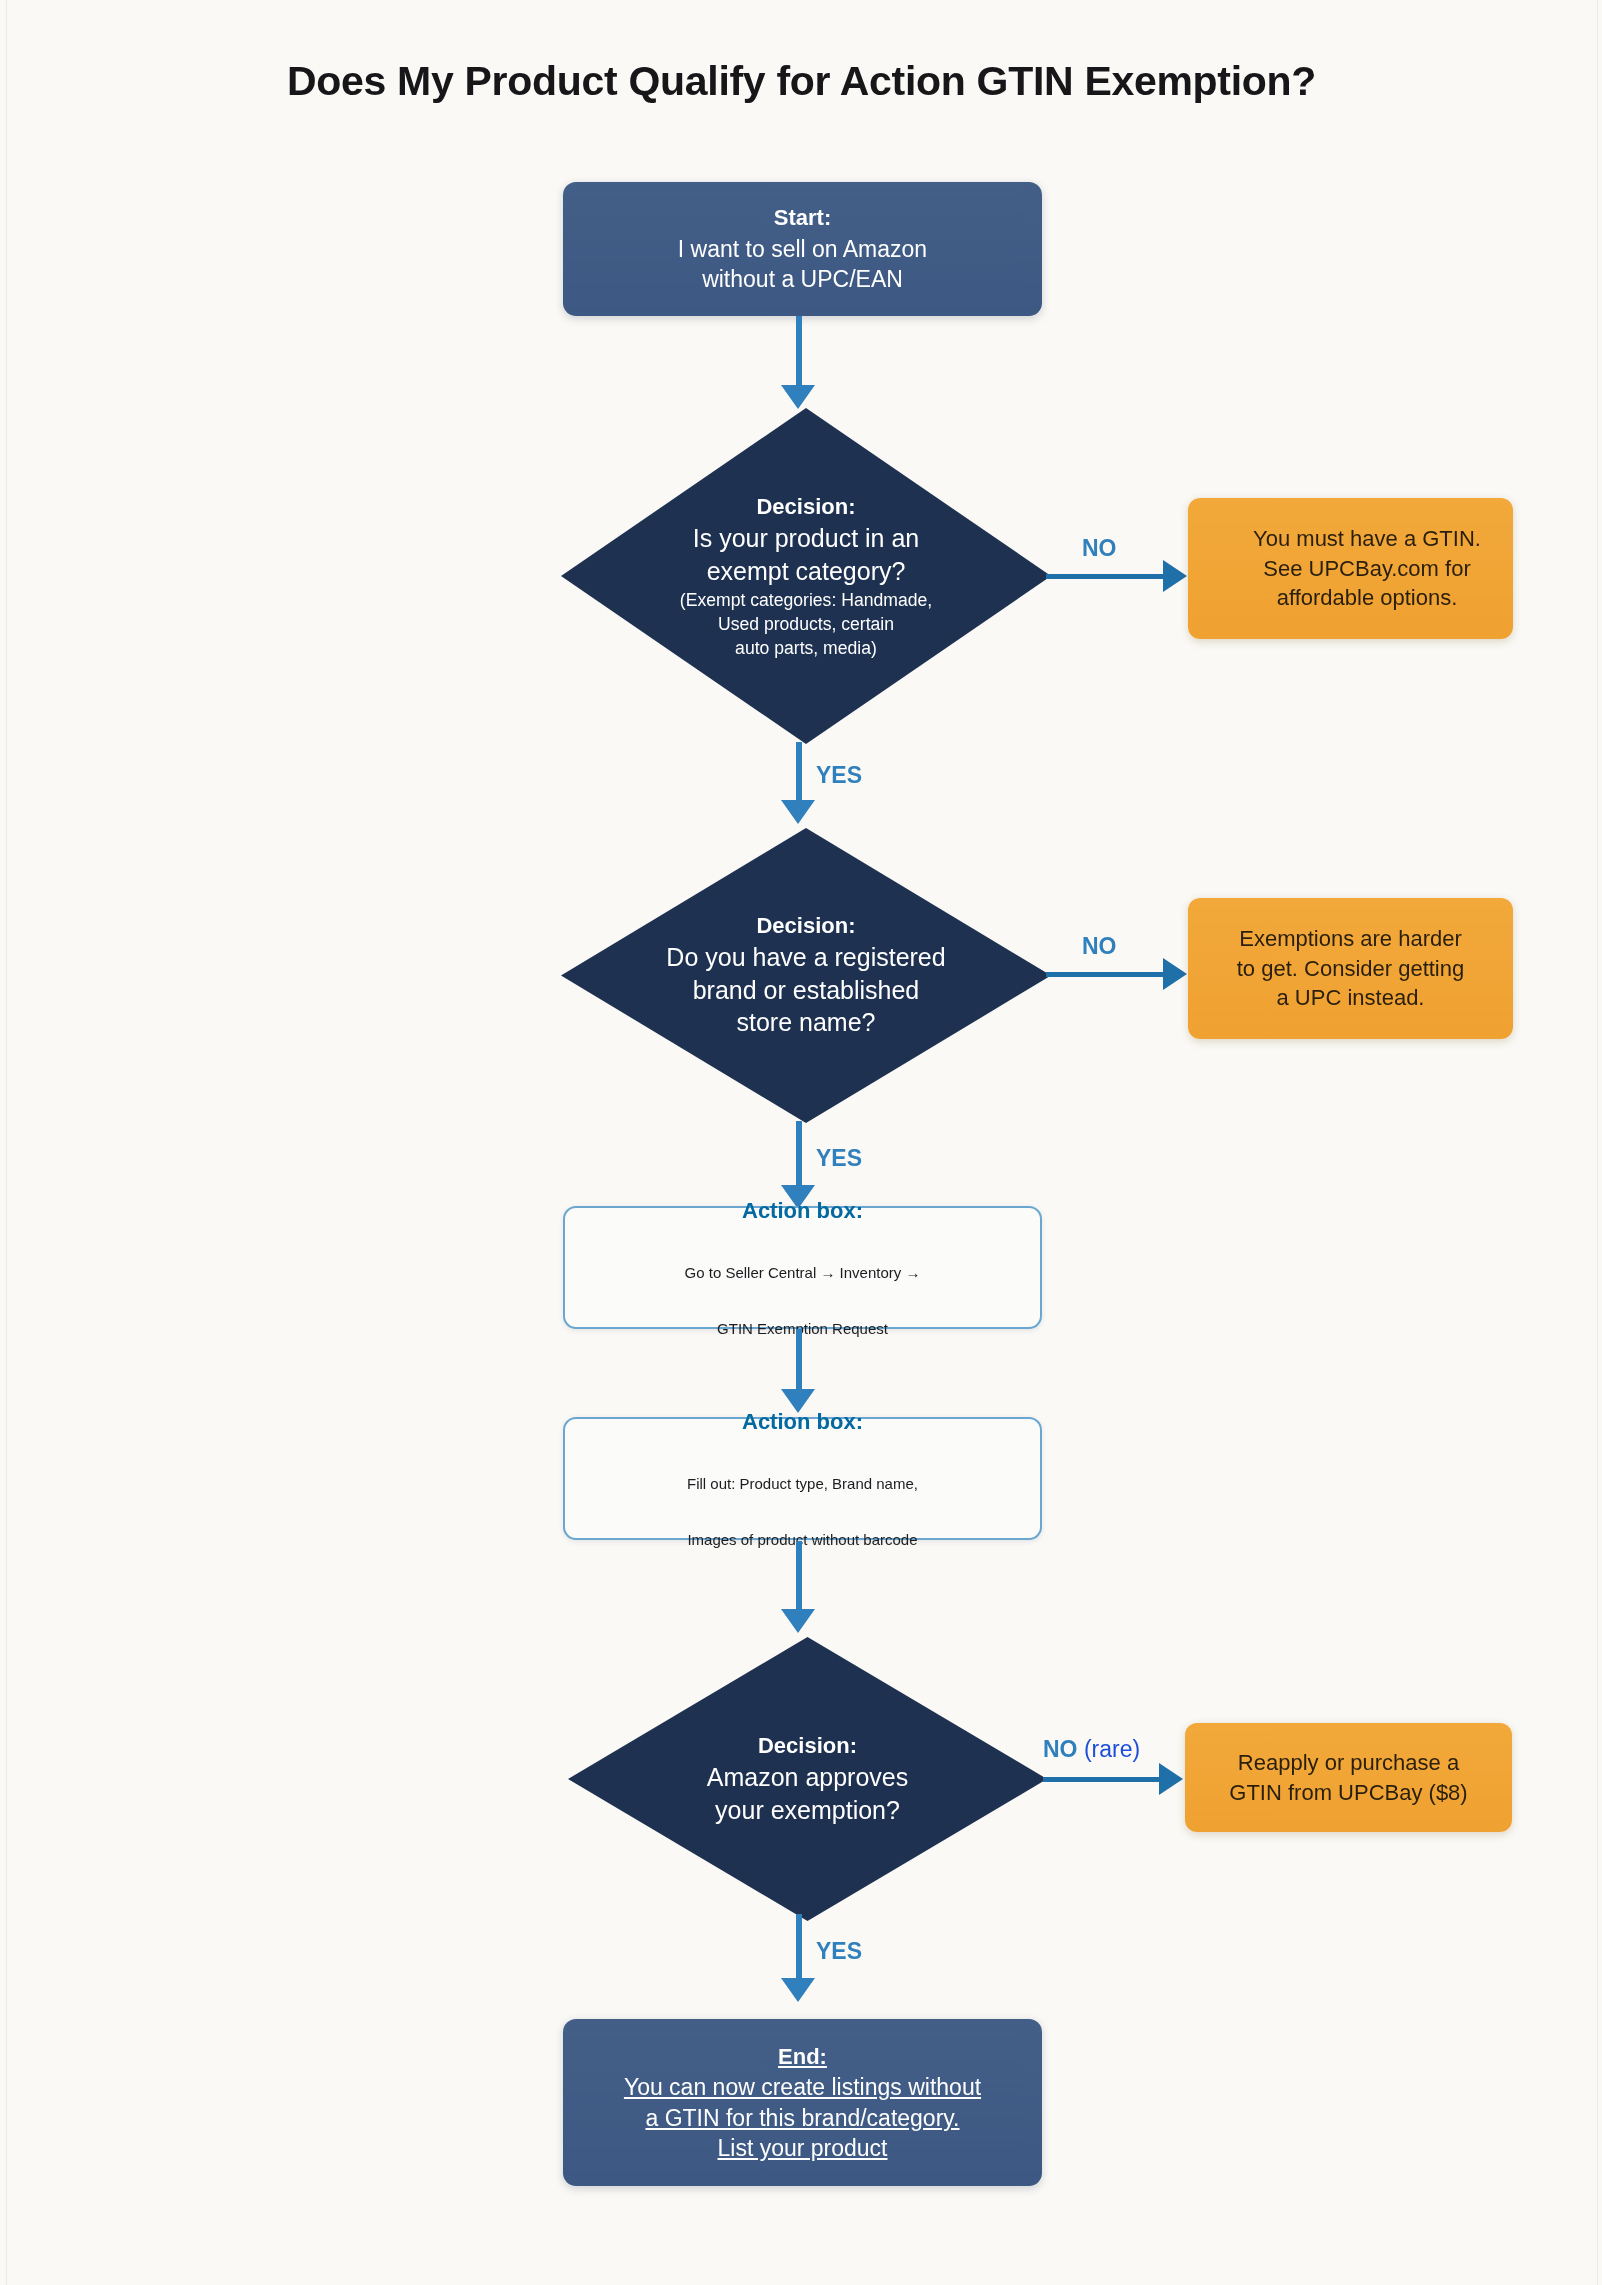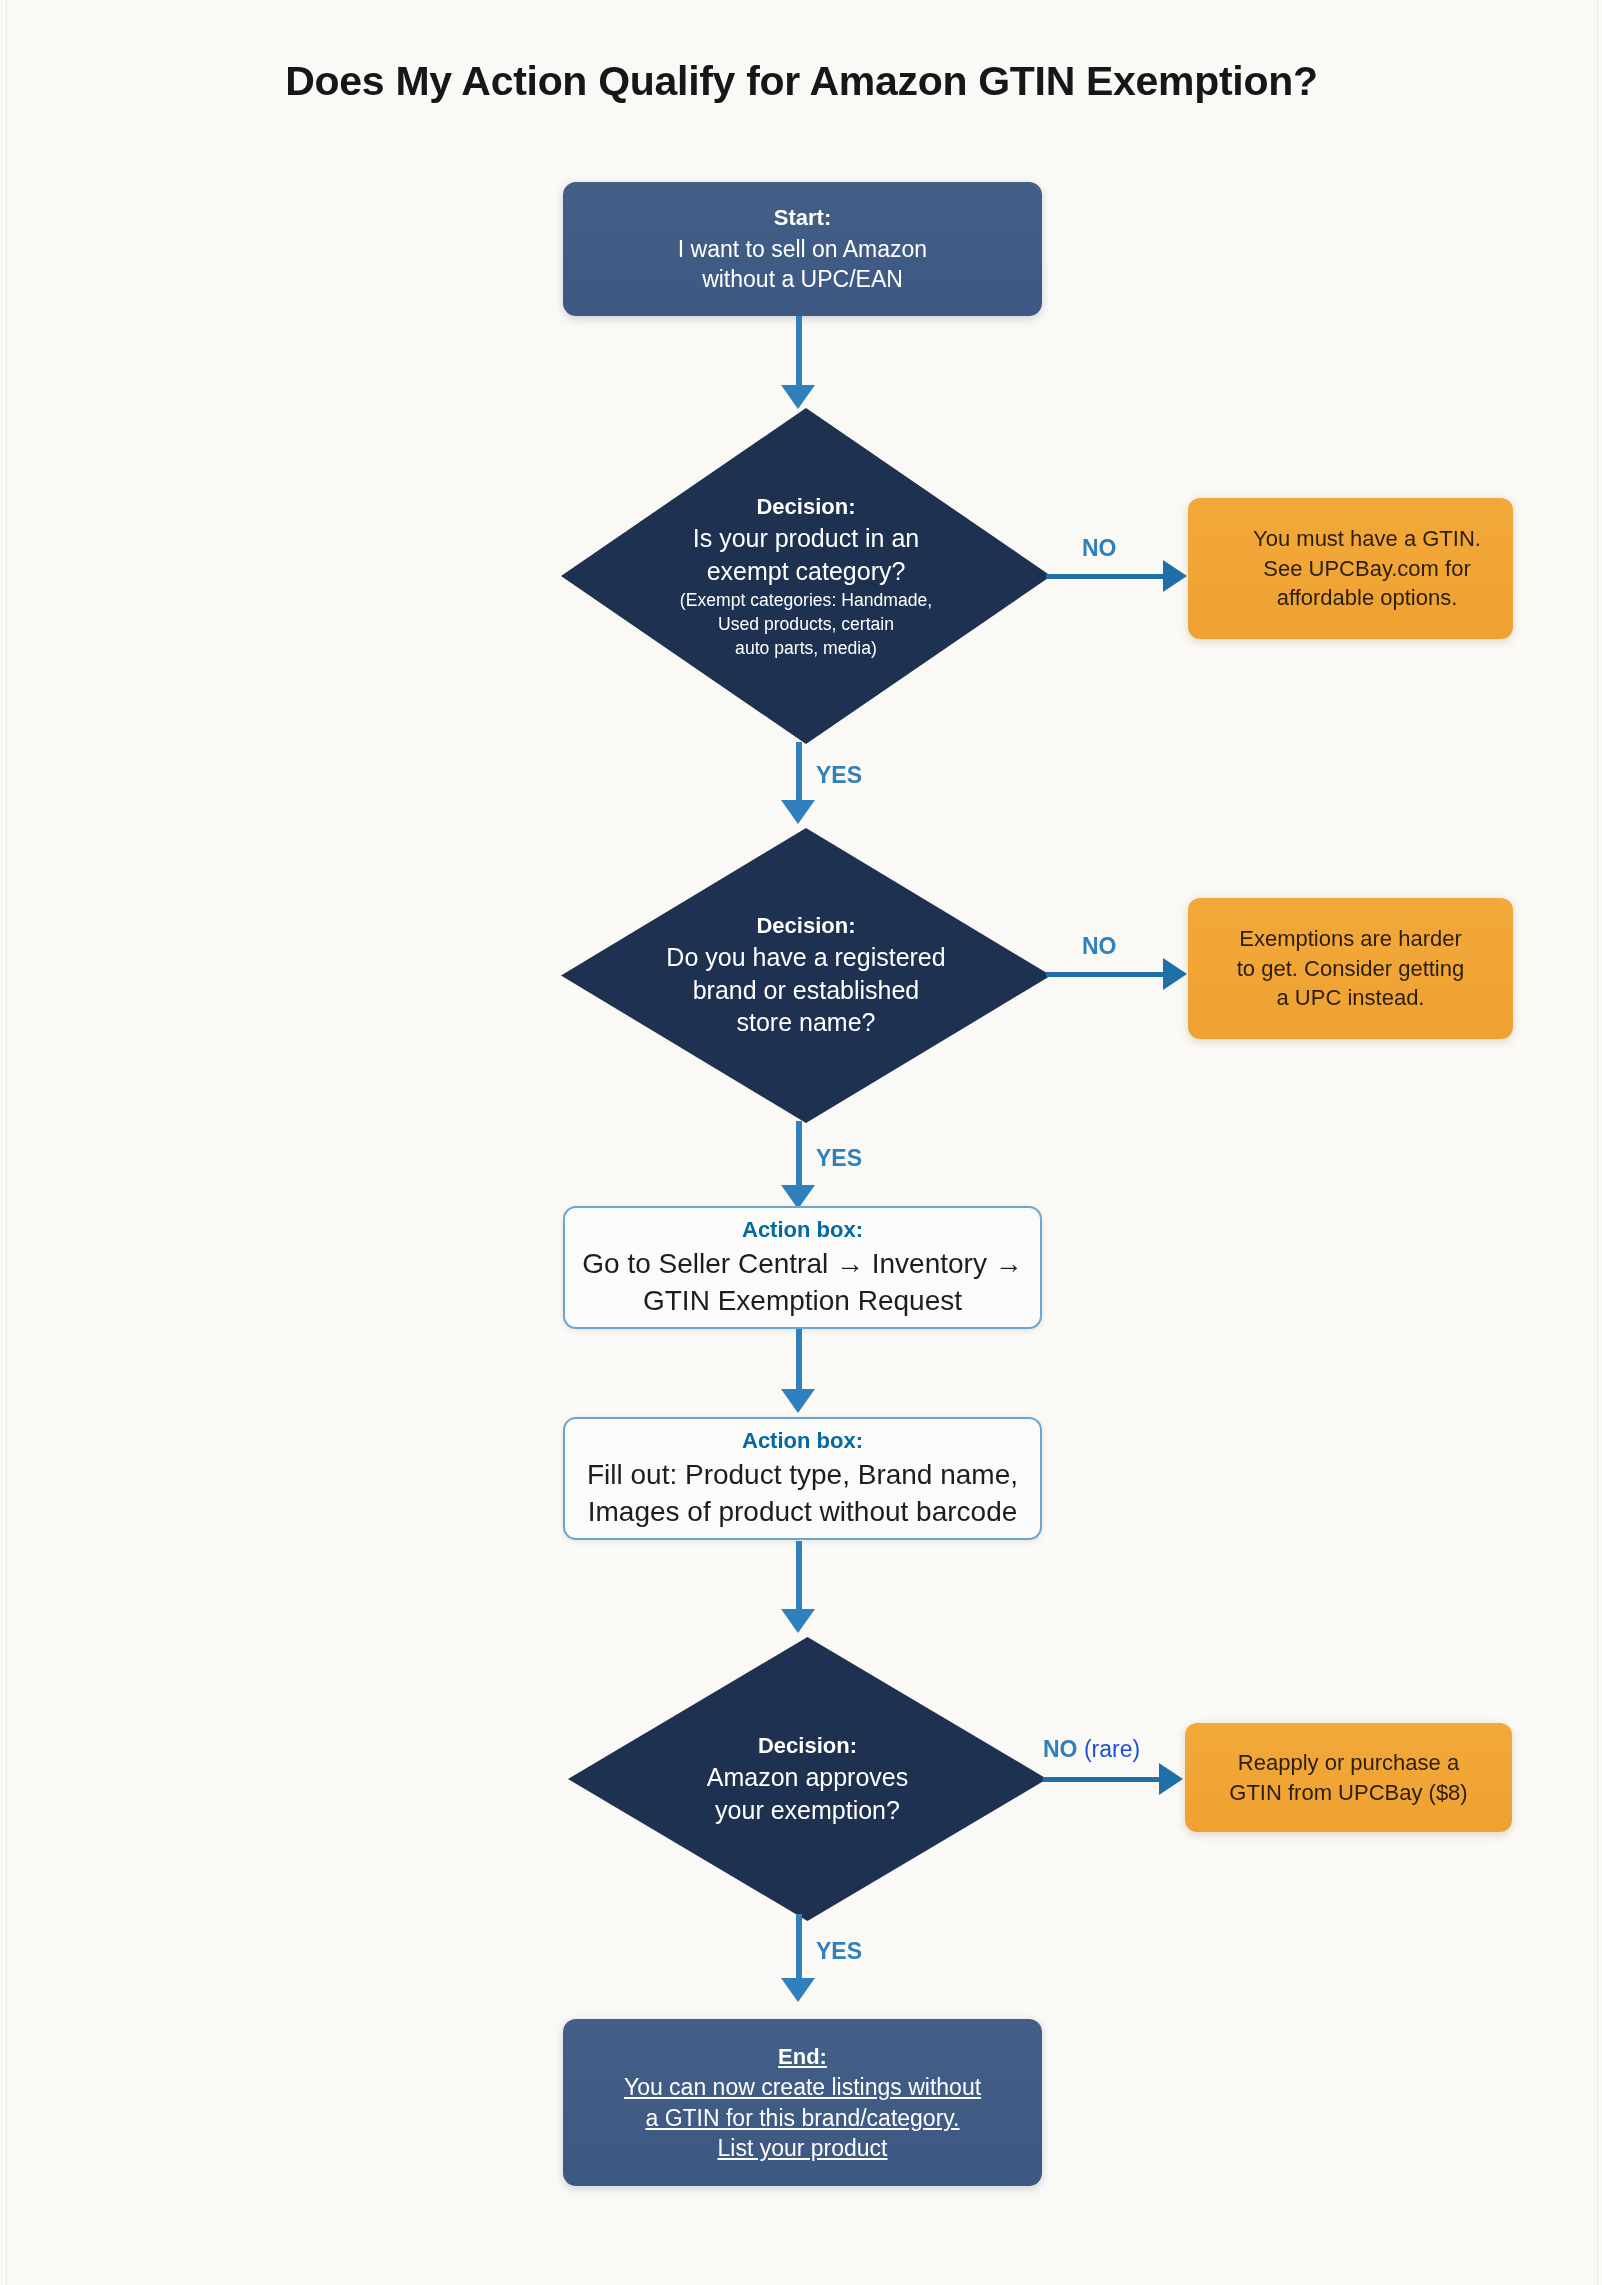--- a/index.html
+++ b/index.html
@@ -69,21 +69,21 @@
     color: #1d1d20;
     box-shadow: 0 1.9px 5.6px rgba(40,60,90,0.10);
     padding: 7.4px 13px;
   }
   .action-box .head {
     font-weight: bold;
     font-size: 22px;
     color: #0369a1;
     margin-bottom: 1.9px;
   }
-  .action-box .body { font-size: 28px; }
+  .action-box .body { font-size: 15px; margin-top: 36px; }
 
   
   .diamond-wrap { position: absolute; }
   .diamond-shape {
     position: absolute;
     inset: 0;
     background: #1e3150;
     clip-path: polygon(50% 0%, 100% 50%, 50% 100%, 0% 50%);
     filter: drop-shadow(0 2.8px 6.5px rgba(25,35,55,0.22));
   }
@@ -150,21 +150,21 @@
     font-weight: normal;
     color: #1d4ed8;
   }
 </style>
 </head>
 <body>
 
 <div class="page-edge-left"></div>
 <div class="page-edge-right"></div>
 
-<h1 id="chart-title">Does My Action Qualify for Amazon GTIN Exemption?</h1>
+<h1 id="chart-title">Does My Product Qualify for Action GTIN Exemption?</h1>
 
 <div class="node term-box" id="n-start" style="left:563px; top:182px; width:479px; height:134px;">
   <div class="head">Start:</div>
   <div class="body">I want to sell on Amazon</div>
   <div class="body">without a UPC/EAN</div>
 </div>
 
 <div class="v-line" style="left:796px; top:316px; height:76px;"></div>
 <div class="arrow-down" style="left:781px; top:385px;"></div>
 

